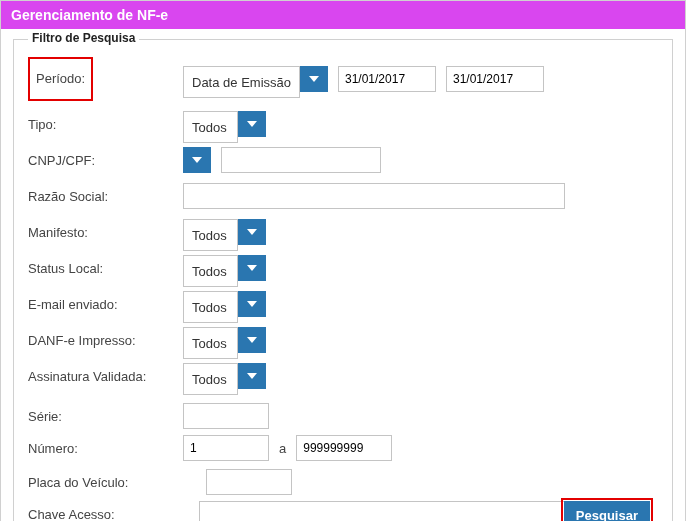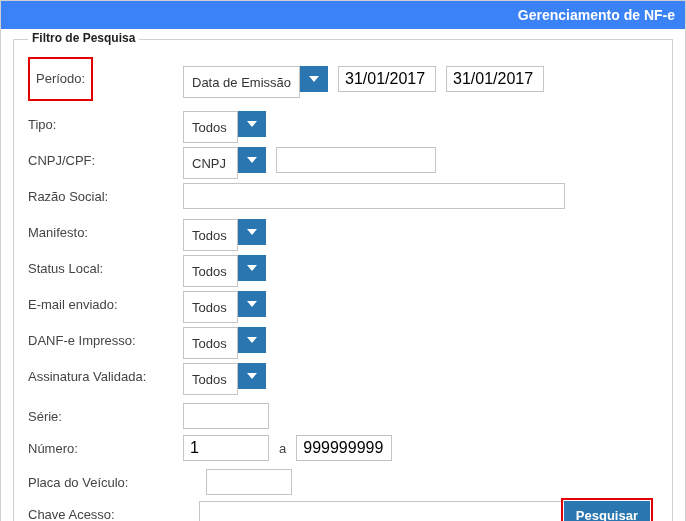--- a/index.html
+++ b/index.html
@@ -8,26 +8,25 @@
     font-family: Arial, Helvetica, sans-serif;
     font-size: 13px;
     background: #fff;
     color: #333;
   }
   .window {
     width: 686px;
     border: 1px solid #d0d0d0;
   }
   .titlebar {
-    background: #3b82f6;
+    background: #d946ef;
     color: #fff;
     padding: 6px 10px;
     font-weight: bold;
     font-size: 14px;
-    text-align: right;
   }
   .panel {
     margin: 10px 12px 12px 12px;
     padding: 0 14px 14px 14px;
     border: 1px solid #d0d0d0;
     position: relative;
   }
   .panel-legend {
     position: relative;
     top: -10px;
@@ -86,21 +85,21 @@
     content: "";
     border-left: 5px solid transparent;
     border-right: 5px solid transparent;
     border-top: 6px solid #fff;
   }
   input[type=text] {
     height: 26px;
     border: 1px solid #c4c4c4;
     padding: 0 6px;
     font-family: inherit;
-    font-size: 16px;
+    font-size: 12px;
     background: #fff;
   }
   .w-date { width: 98px; }
   .w-cnpj-extra { width: 160px; }
   .w-social { width: 382px; }
   .w-serie { width: 86px; }
   .w-num { width: 86px; }
   .w-num2 { width: 96px; }
   .w-placa { width: 86px; }
   .w-chave { width: 372px; }
@@ -161,21 +160,20 @@
           <div class="select-btn"></div>
         </div>
       </div>
     </div>
 
     
     <div class="row">
       <div class="label-col">CNPJ/CPF:</div>
       <div class="field-col">
         <div class="select-wrap">
-          <div class="select-value">CNPJ</div>
           <div class="select-btn"></div>
         </div>
         <input type="text" class="w-cnpj-extra" value="" style="">
       </div>
     </div>
 
     
     <div class="row">
       <div class="label-col">Razão Social:</div>
       <div class="field-col">

